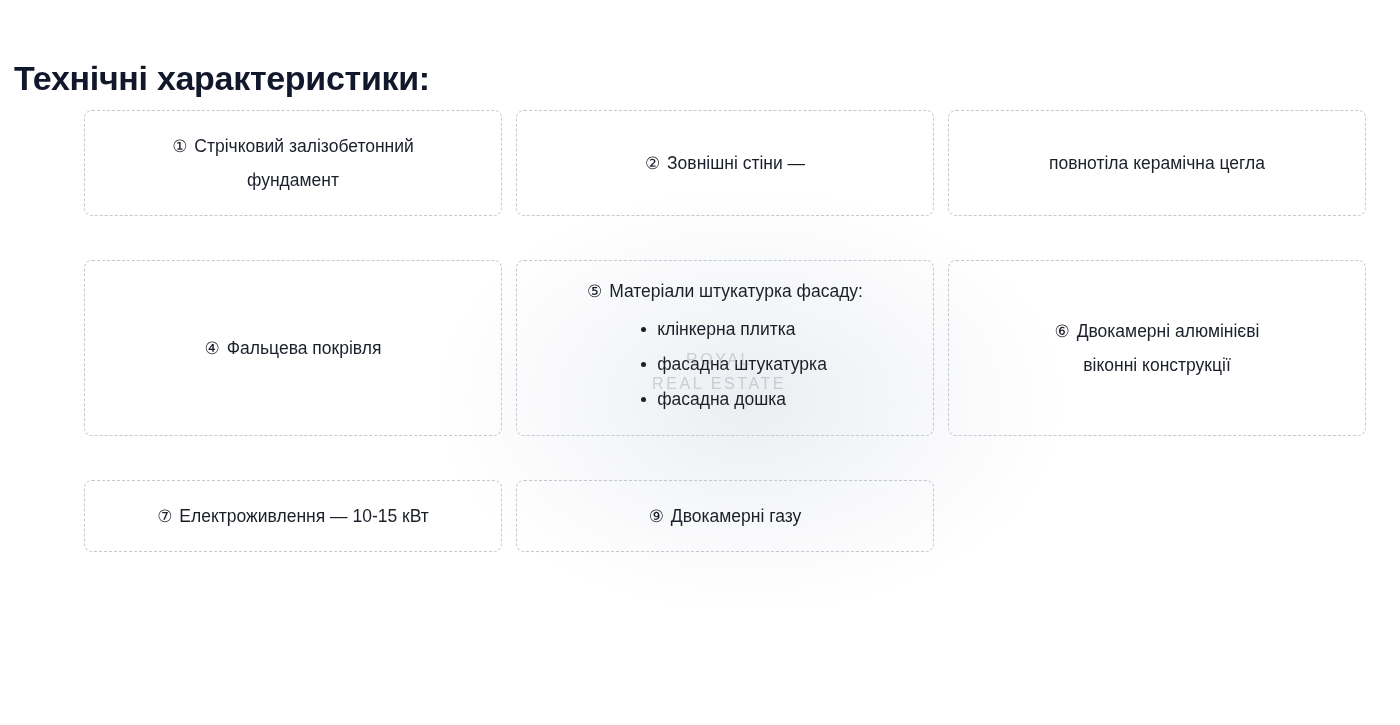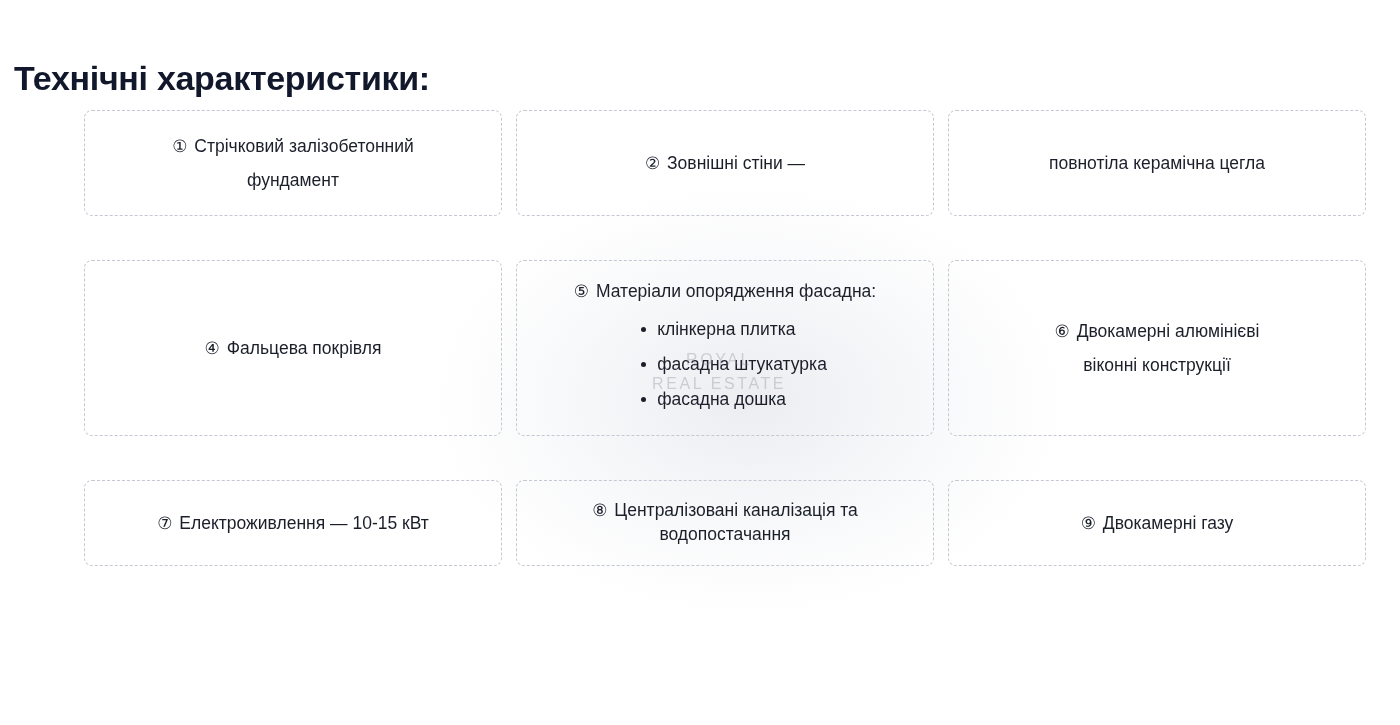--- a/index.html
+++ b/index.html
@@ -168,21 +168,21 @@
     <div class="card row-2-card">
       <span class="line">
         <span class="card-num">④</span>
         <span>Фальцева покрівля</span>
       </span>
     </div>
 
     <div class="card row-2-card">
       <span class="card-list-title">
         <span class="card-num">⑤</span>
-        <span>Матеріали опорядження фасадна:</span>
+        <span>Матеріали штукатурка фасаду:</span>
       </span>
       <ul class="card-list">
         <li>клінкерна плитка</li>
         <li>фасадна штукатурка</li>
         <li>фасадна дошка</li>
       </ul>
     </div>
 
     <div class="card row-2-card">
       <span class="line">
@@ -192,27 +192,20 @@
       <span class="line">віконні конструкції</span>
     </div>
 
     <div class="card row-3-card">
       <span class="line">
         <span class="card-num">⑦</span>
         <span>Електроживлення — 10-15 кВт</span>
       </span>
     </div>
 
-    <div class="card row-3-card card-tight">
-      <span class="line">
-        <span class="card-num">⑧</span>
-        <span>Централізовані каналізація та</span>
-      </span>
-      <span class="line">водопостачання</span>
-    </div>
 
     <div class="card row-3-card">
       <span class="line">
         <span class="card-num">⑨</span>
         <span>Двокамерні газу</span>
       </span>
     </div>
 
   </div>
 

